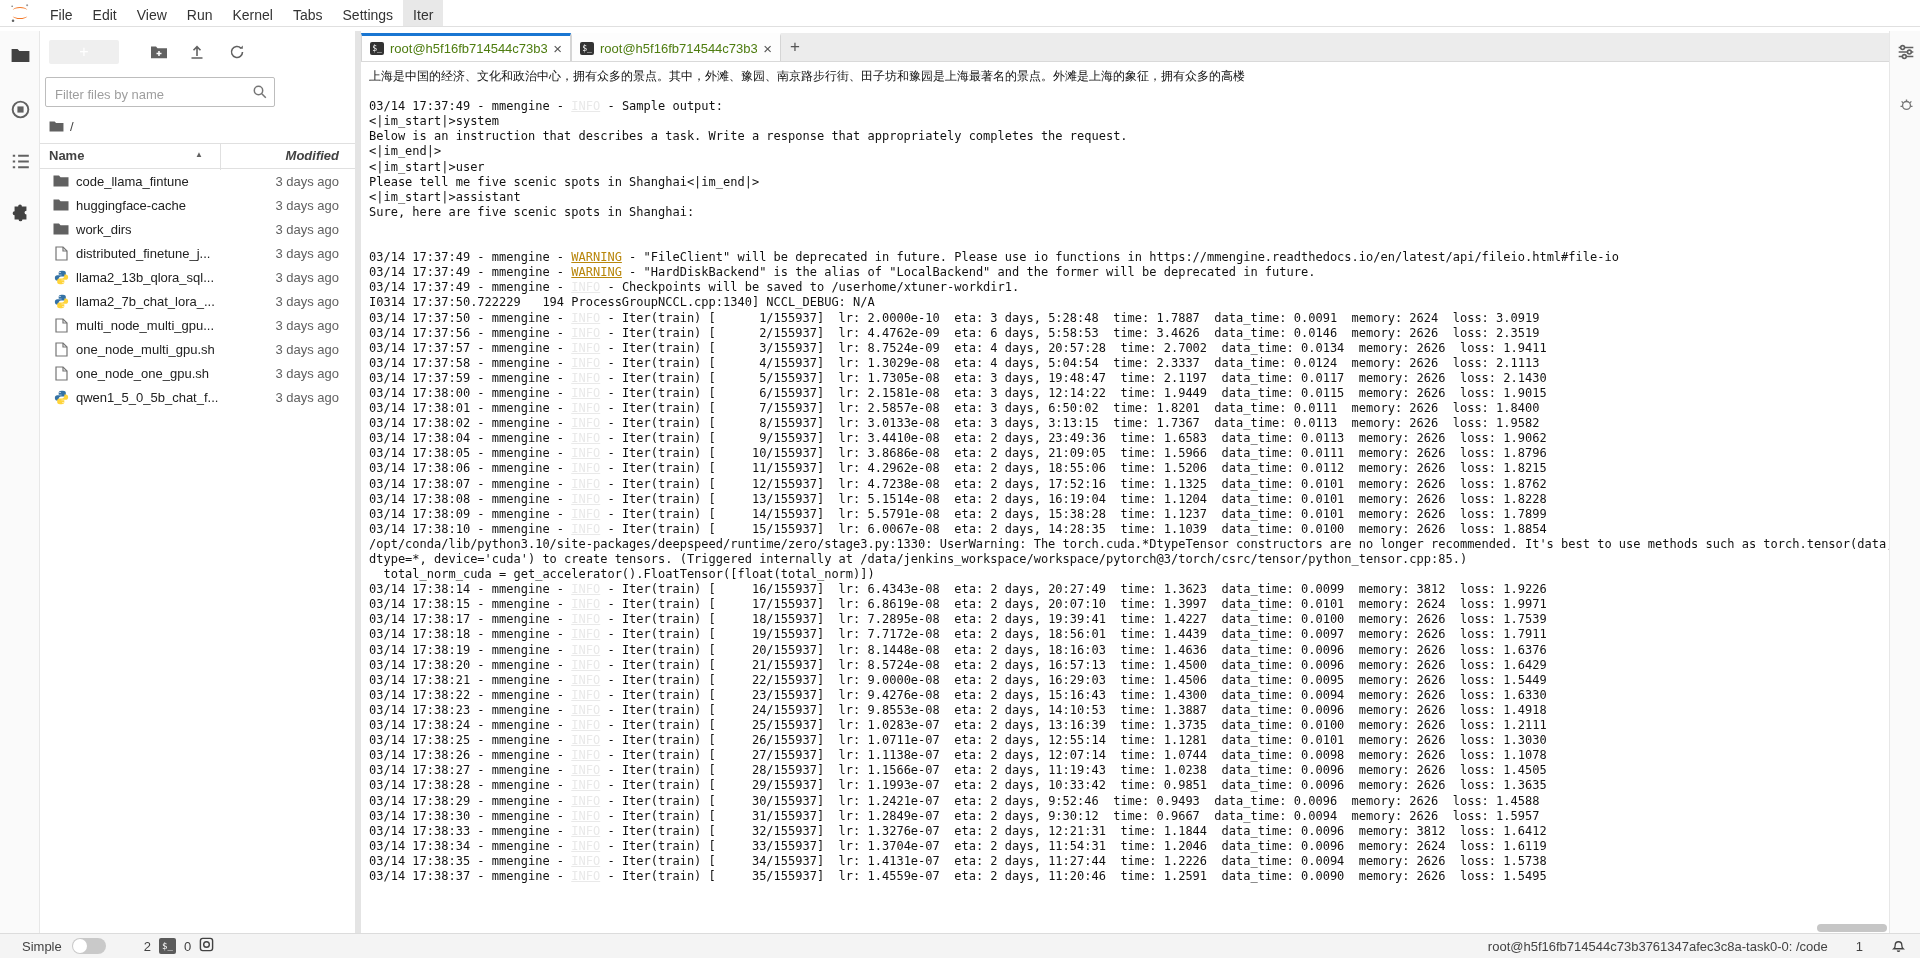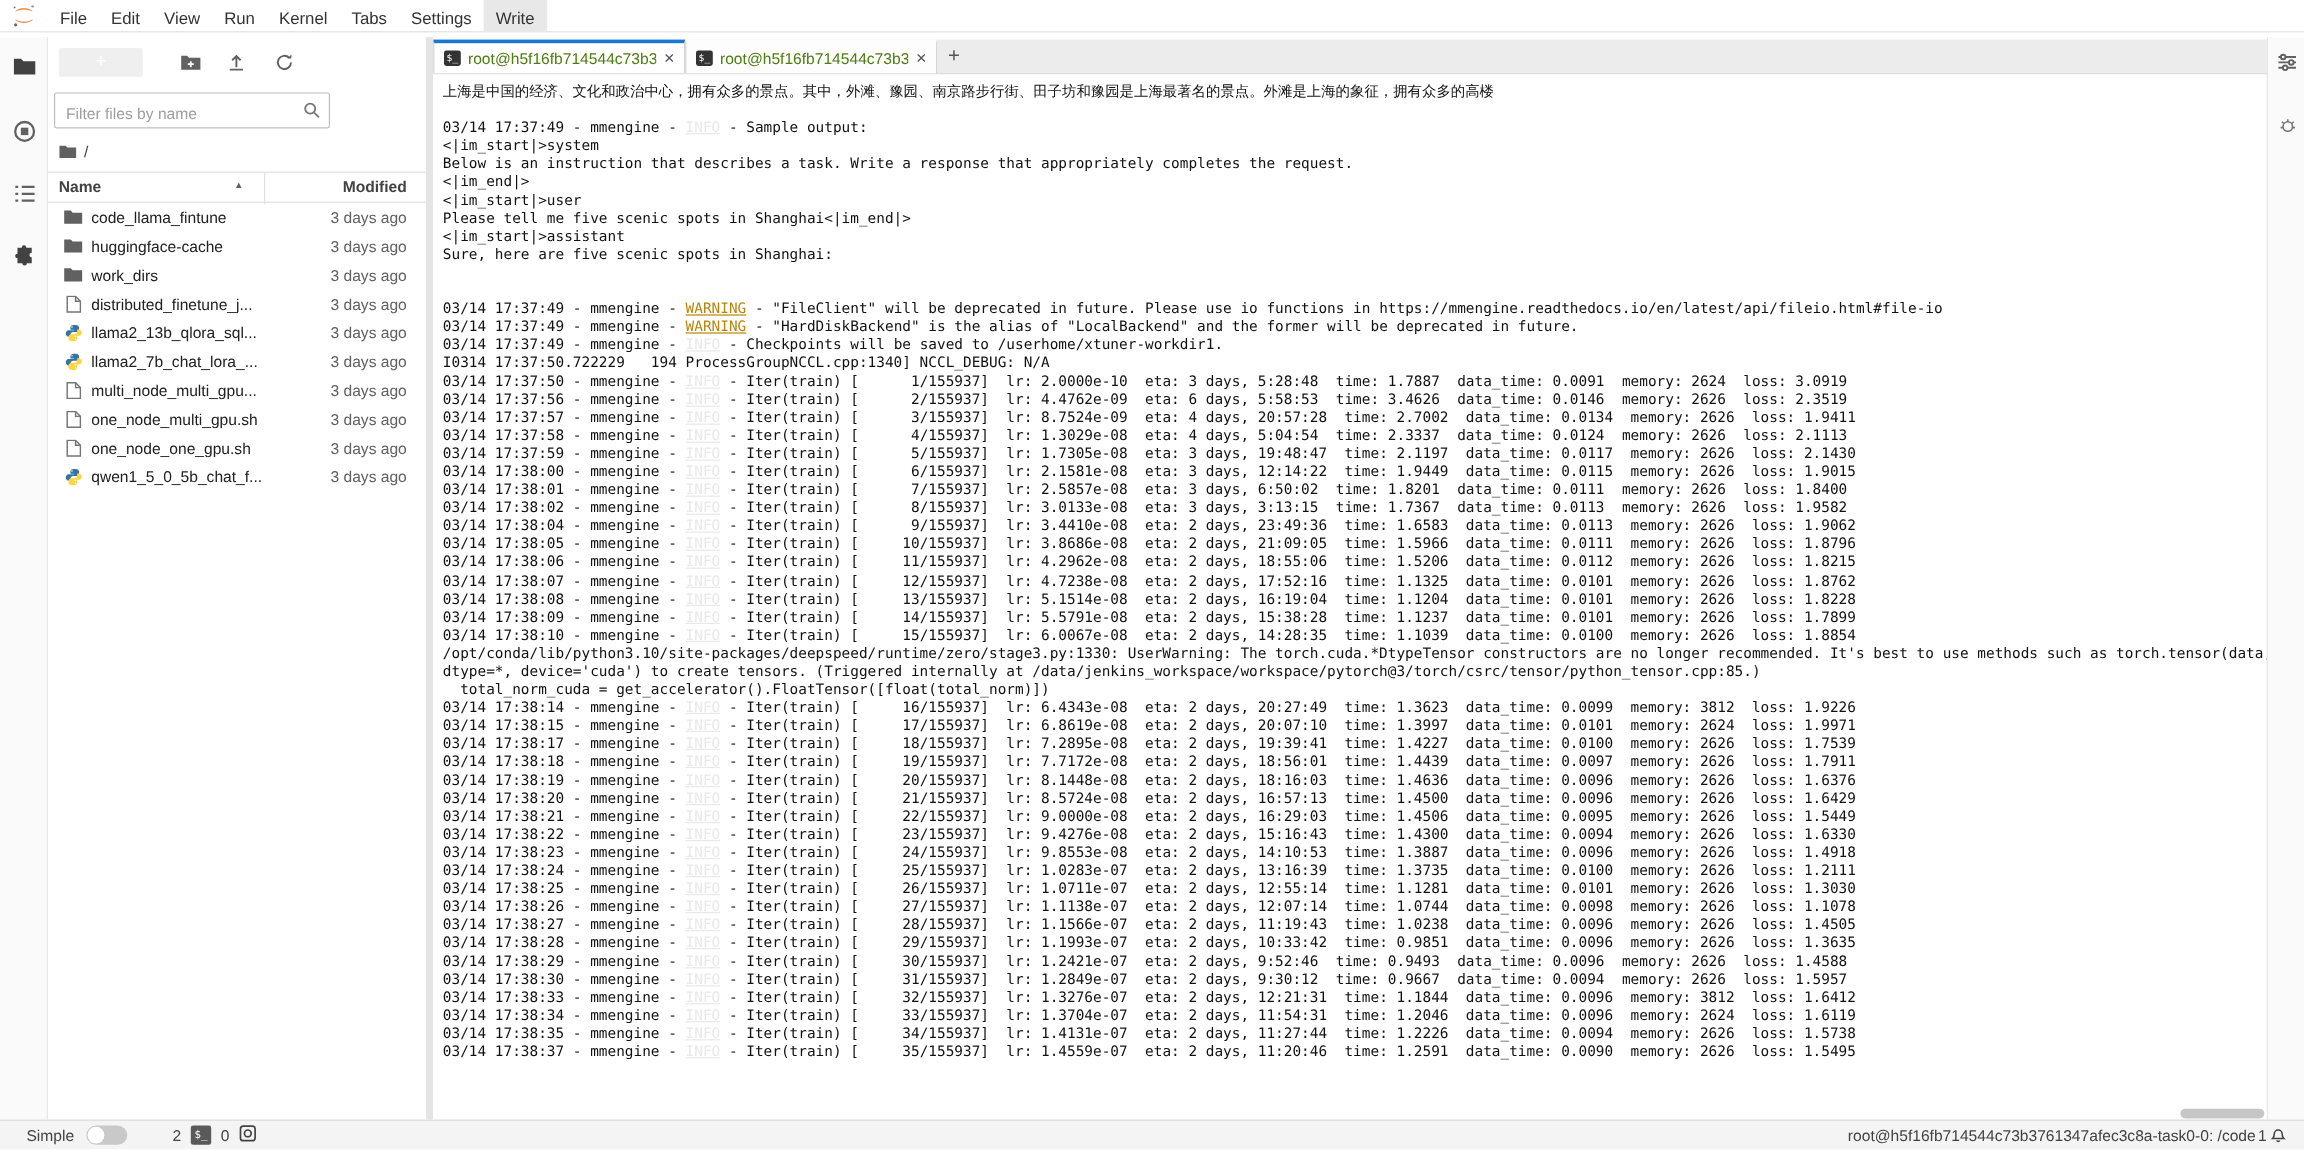--- a/index.html
+++ b/index.html
@@ -33,21 +33,21 @@
     font-family:"Liberation Sans", sans-serif; }
   #filter-input::placeholder { color:#9e9e9e; }
   #filter-search-icon { position:absolute; right:7px; top:7px; }
   #breadcrumb { position:absolute; left:9px; top:84px; height:22px; display:flex;
     align-items:center; gap:6px; font-size:13px; color:#424242; }
   #fb-header { position:absolute; left:0; top:112px; width:315px; height:26px;
     border-top:1px solid #e0e0e0; border-bottom:1px solid #e0e0e0; font-size:13px; color:#424242; }
   #fb-header .hname { position:absolute; left:9px; top:4px; font-weight:600; cursor:pointer; }
   #fb-header .caret { position:absolute; left:155px; top:6px; font-size:8px; color:#616161; }
   #fb-header .hdiv { position:absolute; left:180px; top:0; width:1px; height:26px; background:#e0e0e0; }
-  #fb-header .hmod { position:absolute; right:16px; top:4px; font-weight:600; }
+  #fb-header .hmod { position:absolute; right:16px; top:4px; font-weight:600;font-style:italic; }
   #file-list { position:absolute; left:0; top:138px; width:315px; }
   .file-row { position:relative; height:24px; display:flex; align-items:center; cursor:pointer;text-align:right; }
   .file-row .ficon { width:16px; height:16px; margin-left:13px; flex:none; display:flex;
     align-items:center; justify-content:center; }
   .file-row .fname { margin-left:7px; font-size:13px; color:#212121; white-space:nowrap;
     overflow:hidden; max-width:185px; }
   .file-row .fmod { position:absolute; right:16px; font-size:13px; color:#616161; }
 
   
   #splitter { position:absolute; left:355px; top:31px; width:6px; height:902px;
@@ -91,21 +91,21 @@
     background:#f4f4f4; border-top:1px solid #dcdcdc; display:flex; align-items:center;
     font-size:13px; color:#424242; }
   #sb-left { display:flex; align-items:center; gap:10px; margin-left:22px; }
   #mode-toggle { width:34px; height:16px; border-radius:8px; background:#c9c9c9;
     position:relative; cursor:pointer; }
   #mode-toggle .knob { position:absolute; left:1px; top:1px; width:14px; height:14px;
     border-radius:50%; background:#fff; }
   #sb-sessions { display:flex; align-items:center; gap:8px; margin-left:38px; cursor:pointer; }
   .sb-term-badge { width:17px; height:16px; background:#5a5a5a; border-radius:2px; color:#fff;
     font-family:"DejaVu Sans Mono", monospace; font-size:9px; line-height:16px; text-align:center; }
-  #sb-right { margin-left:auto; display:flex; align-items:center; gap:2px; margin-right:14px; }
+  #sb-right { margin-left:auto; display:flex; align-items:center; gap:28px; margin-right:14px; }
   #session-label { color:#424242; }
 </style>
 </head>
 <body>
 <div id="app">
 
   <div id="menubar">
     <div id="logo">
       <svg width="22" height="22" viewBox="0 0 24 24">
         <path d="M4 15.2c2.6 3.1 13.4 3.1 16 0-1.9 4.6-14.1 4.6-16 0z" fill="#f37726"></path>
@@ -116,21 +116,21 @@
       </svg>
     </div>
     <div id="menu-items" style="display: flex;">
         <div class="menu-item">File</div>
         <div class="menu-item">Edit</div>
         <div class="menu-item">View</div>
         <div class="menu-item">Run</div>
         <div class="menu-item">Kernel</div>
         <div class="menu-item">Tabs</div>
         <div class="menu-item">Settings</div>
-        <div class="menu-item highlighted">Write</div>
+        <div class="menu-item highlighted">Iter</div>
       </div>
   </div>
 
   <div id="activity-bar">
     <div class="act-icon" style="top:12px">
       <svg width="19" height="19" viewBox="0 0 16 16">
           <path d="M.5 2.5h5l1.6 1.8h8.4v9.2H.5z" fill="#424242"></path>
         </svg>
     </div>
     <div class="act-icon" style="top:66px">

